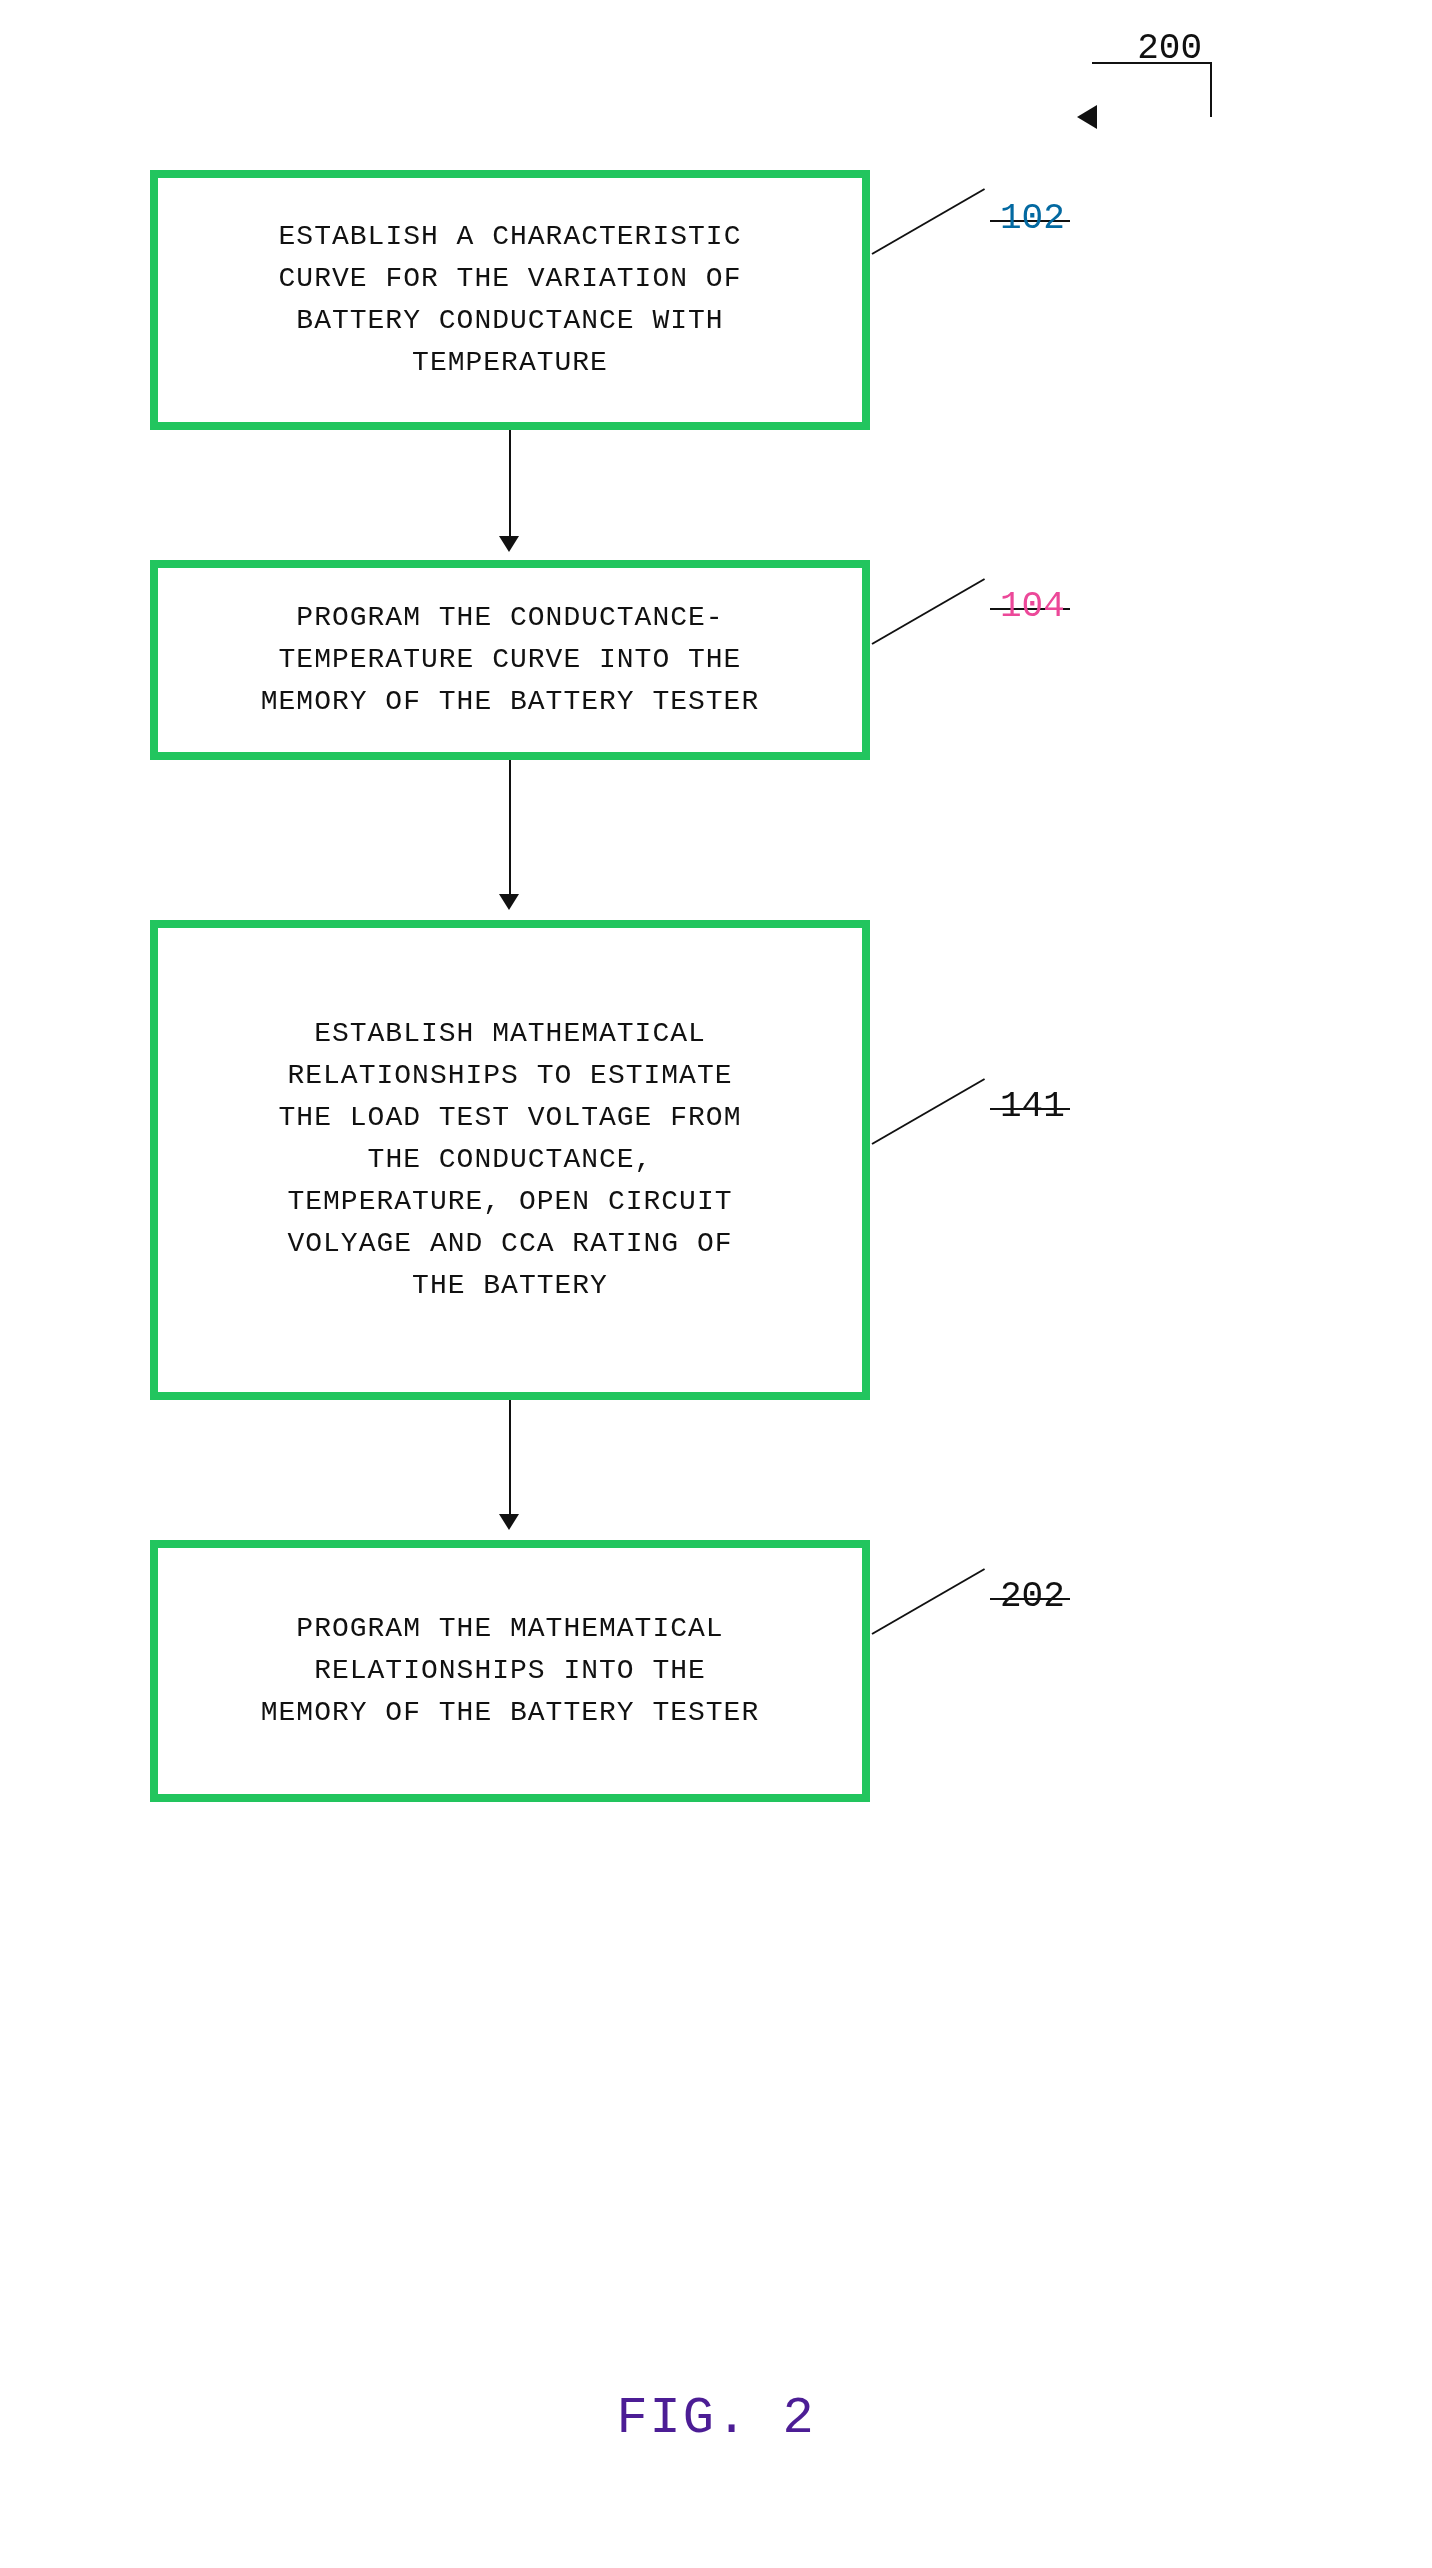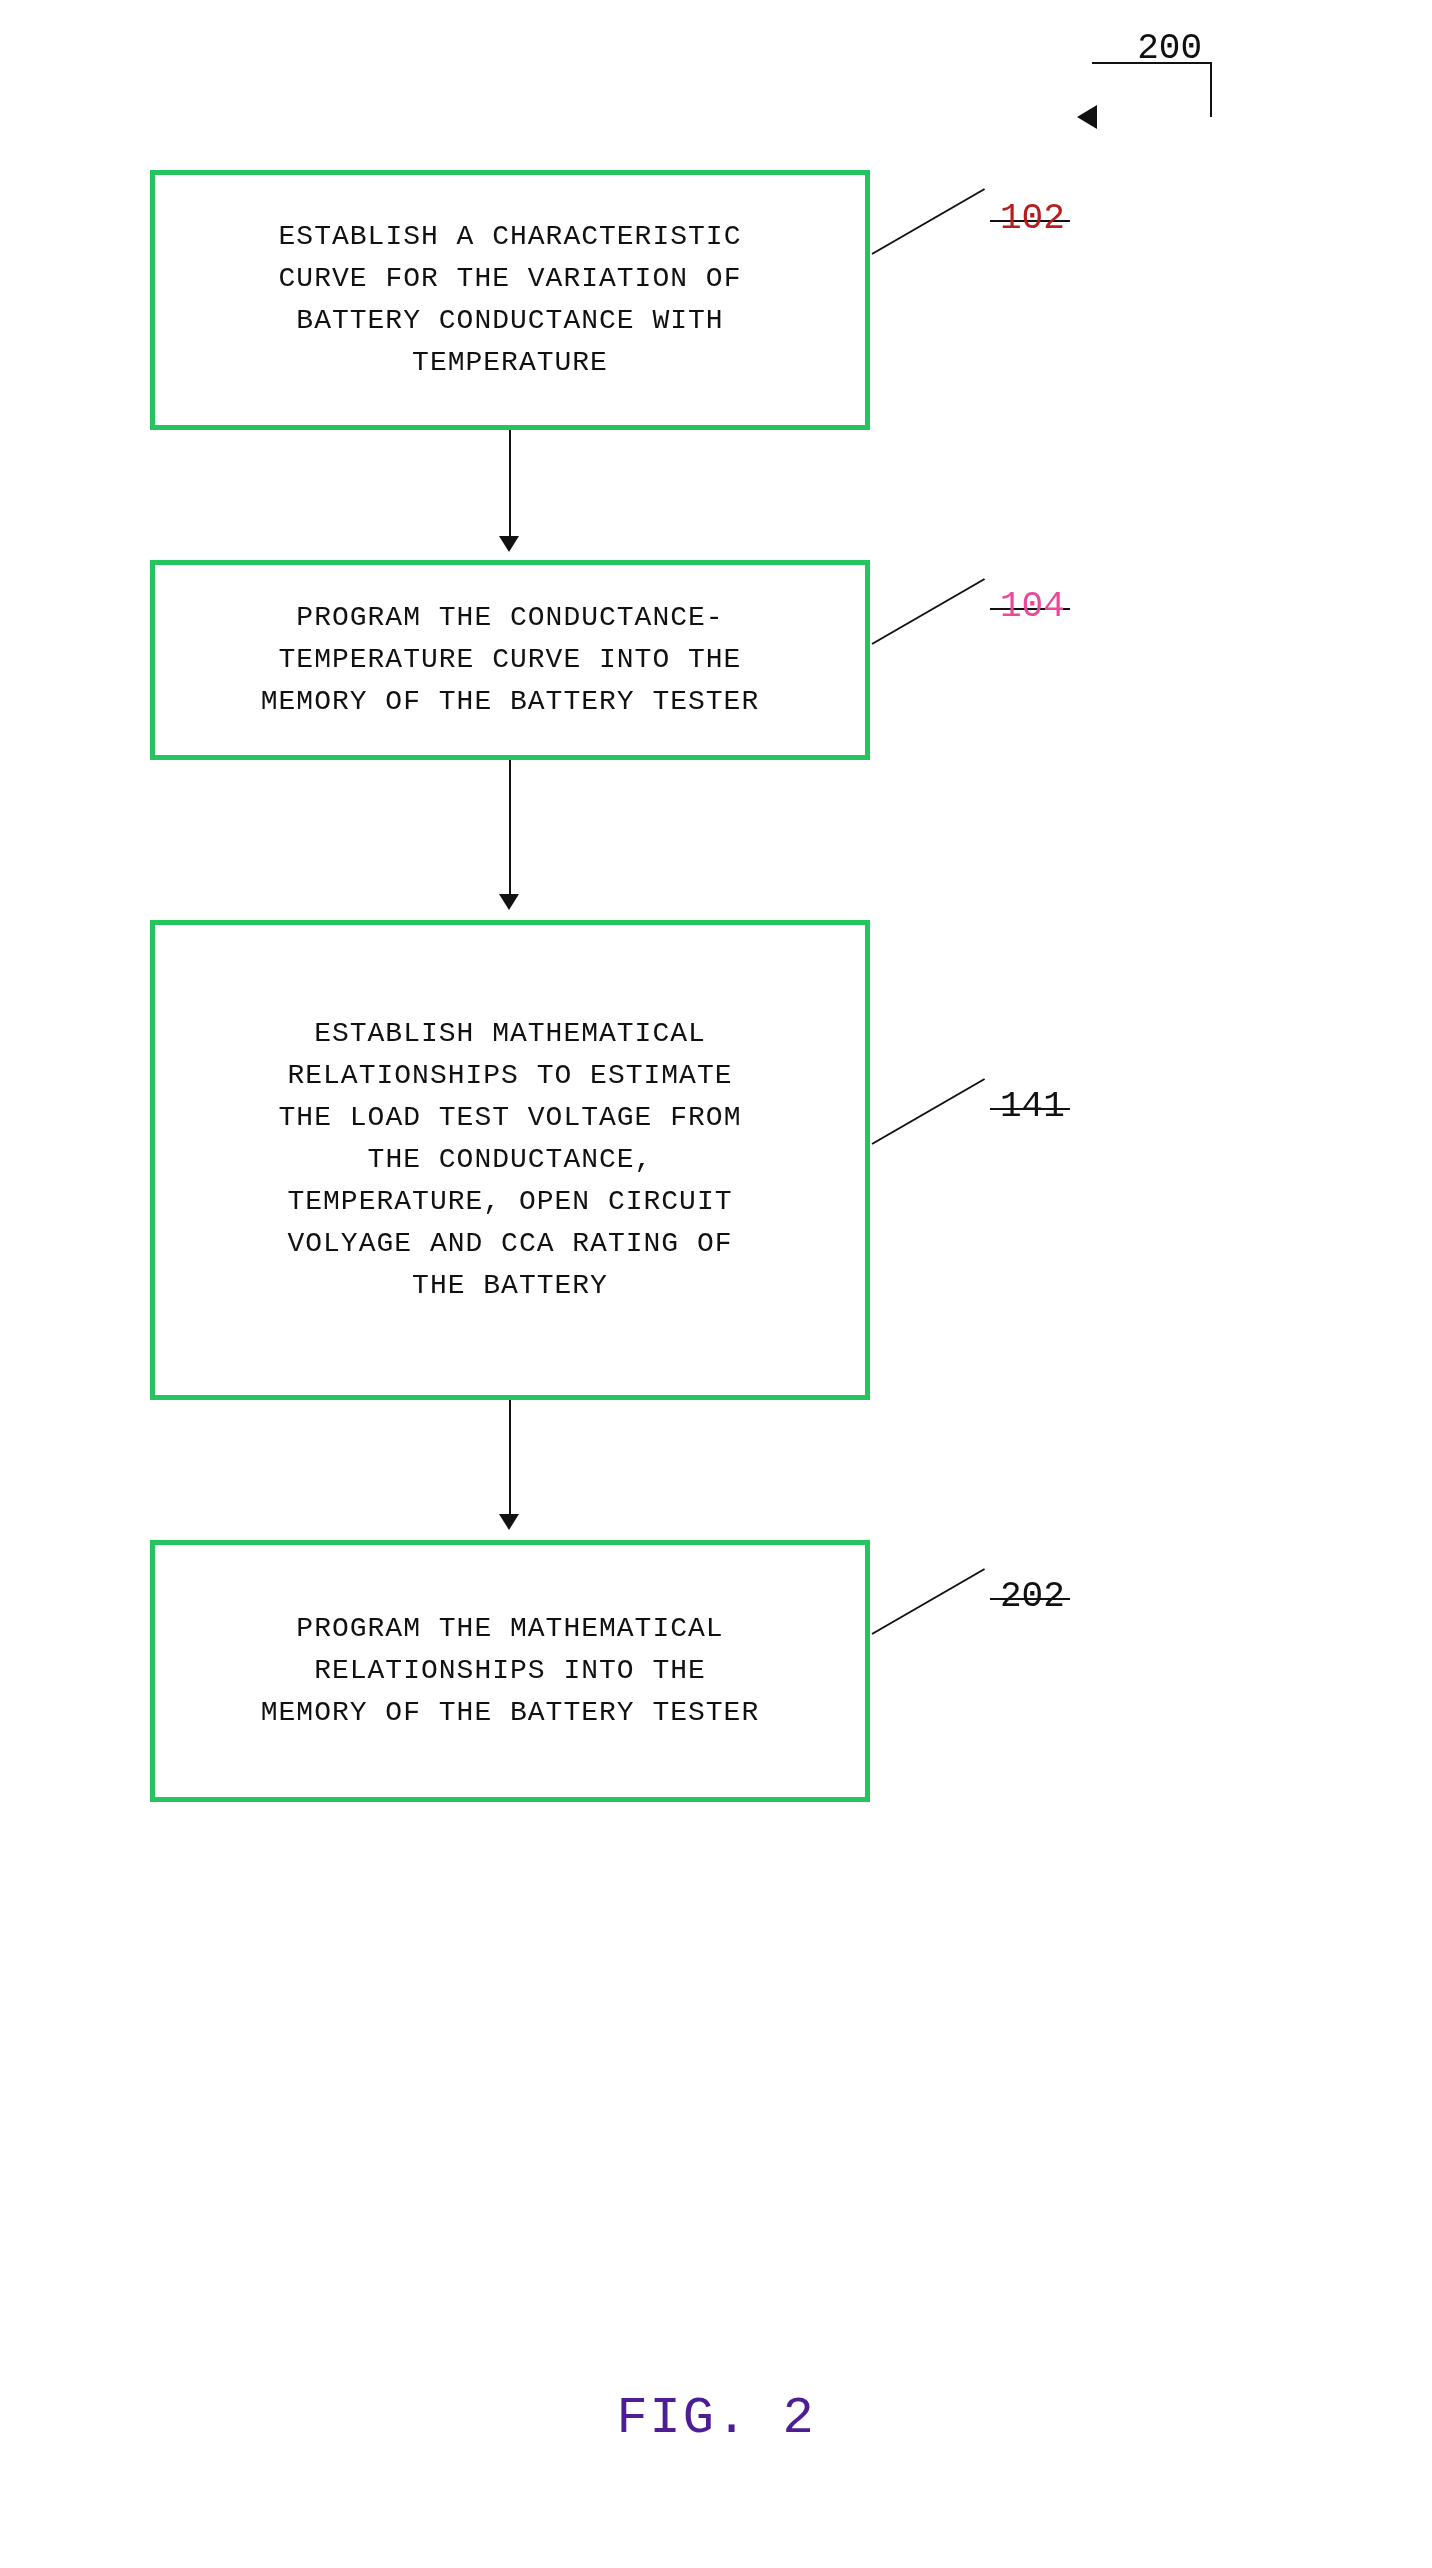--- a/index.html
+++ b/index.html
@@ -41,21 +41,21 @@
       position: absolute;
       top: 28px;
       right: 230px;
       font-size: 36px;
       color: #111;
     }
 
     
     .flowbox {
       position: absolute;
-      border: 5px solid #22c55e;
+      border: 8px solid #22c55e;
       background: #fff;
       text-align: center;
       display: flex;
       align-items: center;
       justify-content: center;
       padding: 20px 30px;
     }
 
     .flowbox-text {
       font-size: 28px;
@@ -133,21 +133,21 @@
     <div class="flowbox-text">
       ESTABLISH A CHARACTERISTIC<br>
       CURVE FOR THE VARIATION OF<br>
       BATTERY CONDUCTANCE WITH<br>
       TEMPERATURE
     </div>
   </div>
 
   <div style="position:absolute; top:253px; left:872px; width:130px; height:2px; background:#111; transform: rotate(-30deg); transform-origin: left center;"></div>
   <div style="position:absolute; top:220px; left:990px; width:80px; height:2px; background:#111;"></div>
-  <span style="position:absolute; top:198px; left:1000px; font-size:36px; font-family:'Courier New', Courier, monospace; color:#b91c1c;">102</span>
+  <span style="position:absolute; top:198px; left:1000px; font-size:36px; font-family:'Courier New', Courier, monospace; color:#0369a1;">102</span>
 
   <div style="position:absolute; left:509px; top:430px; width:2px; height:110px; background:#111;"></div>
   <div class="arrow-down" style="left:499px; top:536px;"></div>
 
   <div class="flowbox box-104">
     <div class="flowbox-text">
       PROGRAM THE CONDUCTANCE-<br>
       TEMPERATURE CURVE INTO THE<br>
       MEMORY OF THE BATTERY TESTER
     </div>

